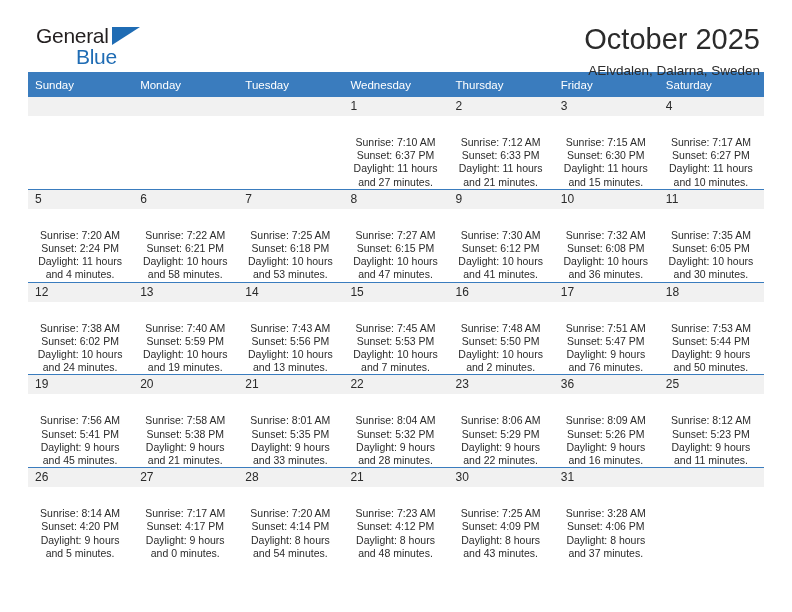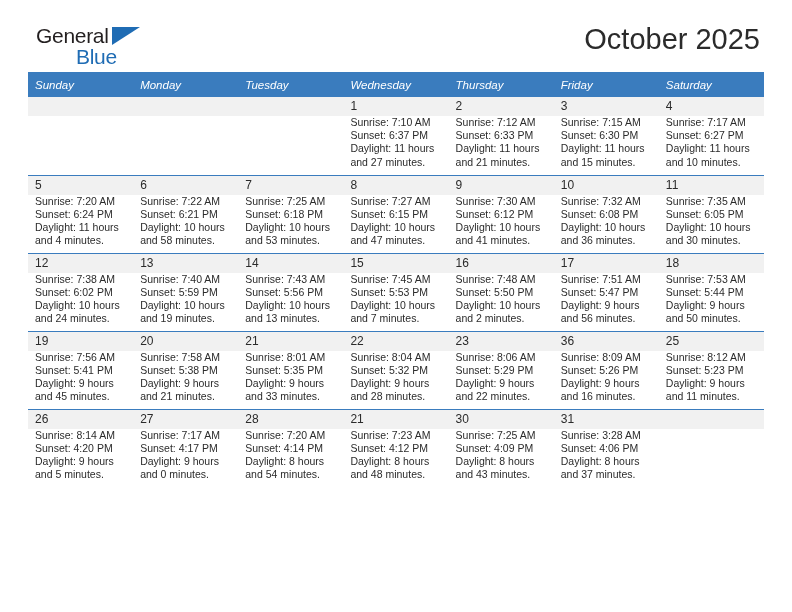--- a/index.html
+++ b/index.html
@@ -91,21 +91,20 @@
   }
   .calendar th {
     background: #3a7cbe;
     color: #ffffff;
     font-weight: normal;
     font-size: 11.5px;
     text-align: left;
     padding: 6px 0 6px 7px;
     height: 13px;
     border: none;
-    font-style: italic;
   }
   .calendar td {
     vertical-align: top;
     padding: 0;
     border: none;
     border-top: 1px solid #3a7cbe;
     height: 78px;
     box-sizing: border-box;
   }
   tr.week:first-of-type td {
@@ -116,44 +115,46 @@
     font-size: 12px;
     color: #2b2b2b;
     padding: 3px 0 3px 7px;
     min-height: 13px;
     line-height: 13px;
   }
   .daynum.empty {
     color: transparent;
   }
   .cellbody {
-    padding: 0 8px 0 7px;
+    padding: 20px 8px 0 7px;
     font-size: 10.5px;
     line-height: 13.2px;
     color: #2b2b2b;
+    text-align: center;
   }
   .cellbody div {
     white-space: nowrap;
   }
 </style>
 </head>
 <body>
 
 <div class="page">
 
   <div class="header">
 
     <div class="logo">
       <span class="logo-general">General</span>
       <span class="logo-tri"></span>
       <span class="logo-blue">Blue</span>
     </div>
 
     <div class="title-block">
       <div class="cal-title">October 2025</div>
+      <div class="cal-subtitle">AElvdalen, Dalarna, Sweden</div>
     </div>
 
   </div>
 
   <table class="calendar">
     <thead>
       <tr id="weekday-row">
           <th>Sunday</th>
           <th>Monday</th>
           <th>Tuesday</th>
@@ -209,21 +210,21 @@
               <div>Daylight: 11 hours</div>
               <div>and 10 minutes.</div>
             </div>
           </td>
         </tr>
         <tr class="week">
           <td>
             <div class="daynum">5</div>
             <div class="cellbody">
               <div>Sunrise: 7:20 AM</div>
-              <div>Sunset: 6:24 PM</div>
+              <div>Sunset: 2:24 PM</div>
               <div>Daylight: 11 hours</div>
               <div>and 4 minutes.</div>
             </div>
           </td>
           <td>
             <div class="daynum">6</div>
             <div class="cellbody">
               <div>Sunrise: 7:22 AM</div>
               <div>Sunset: 6:21 PM</div>
               <div>Daylight: 10 hours</div>
@@ -321,21 +322,21 @@
               <div>Daylight: 10 hours</div>
               <div>and 2 minutes.</div>
             </div>
           </td>
           <td>
             <div class="daynum">17</div>
             <div class="cellbody">
               <div>Sunrise: 7:51 AM</div>
               <div>Sunset: 5:47 PM</div>
               <div>Daylight: 9 hours</div>
-              <div>and 56 minutes.</div>
+              <div>and 76 minutes.</div>
             </div>
           </td>
           <td>
             <div class="daynum">18</div>
             <div class="cellbody">
               <div>Sunrise: 7:53 AM</div>
               <div>Sunset: 5:44 PM</div>
               <div>Daylight: 9 hours</div>
               <div>and 50 minutes.</div>
             </div>

